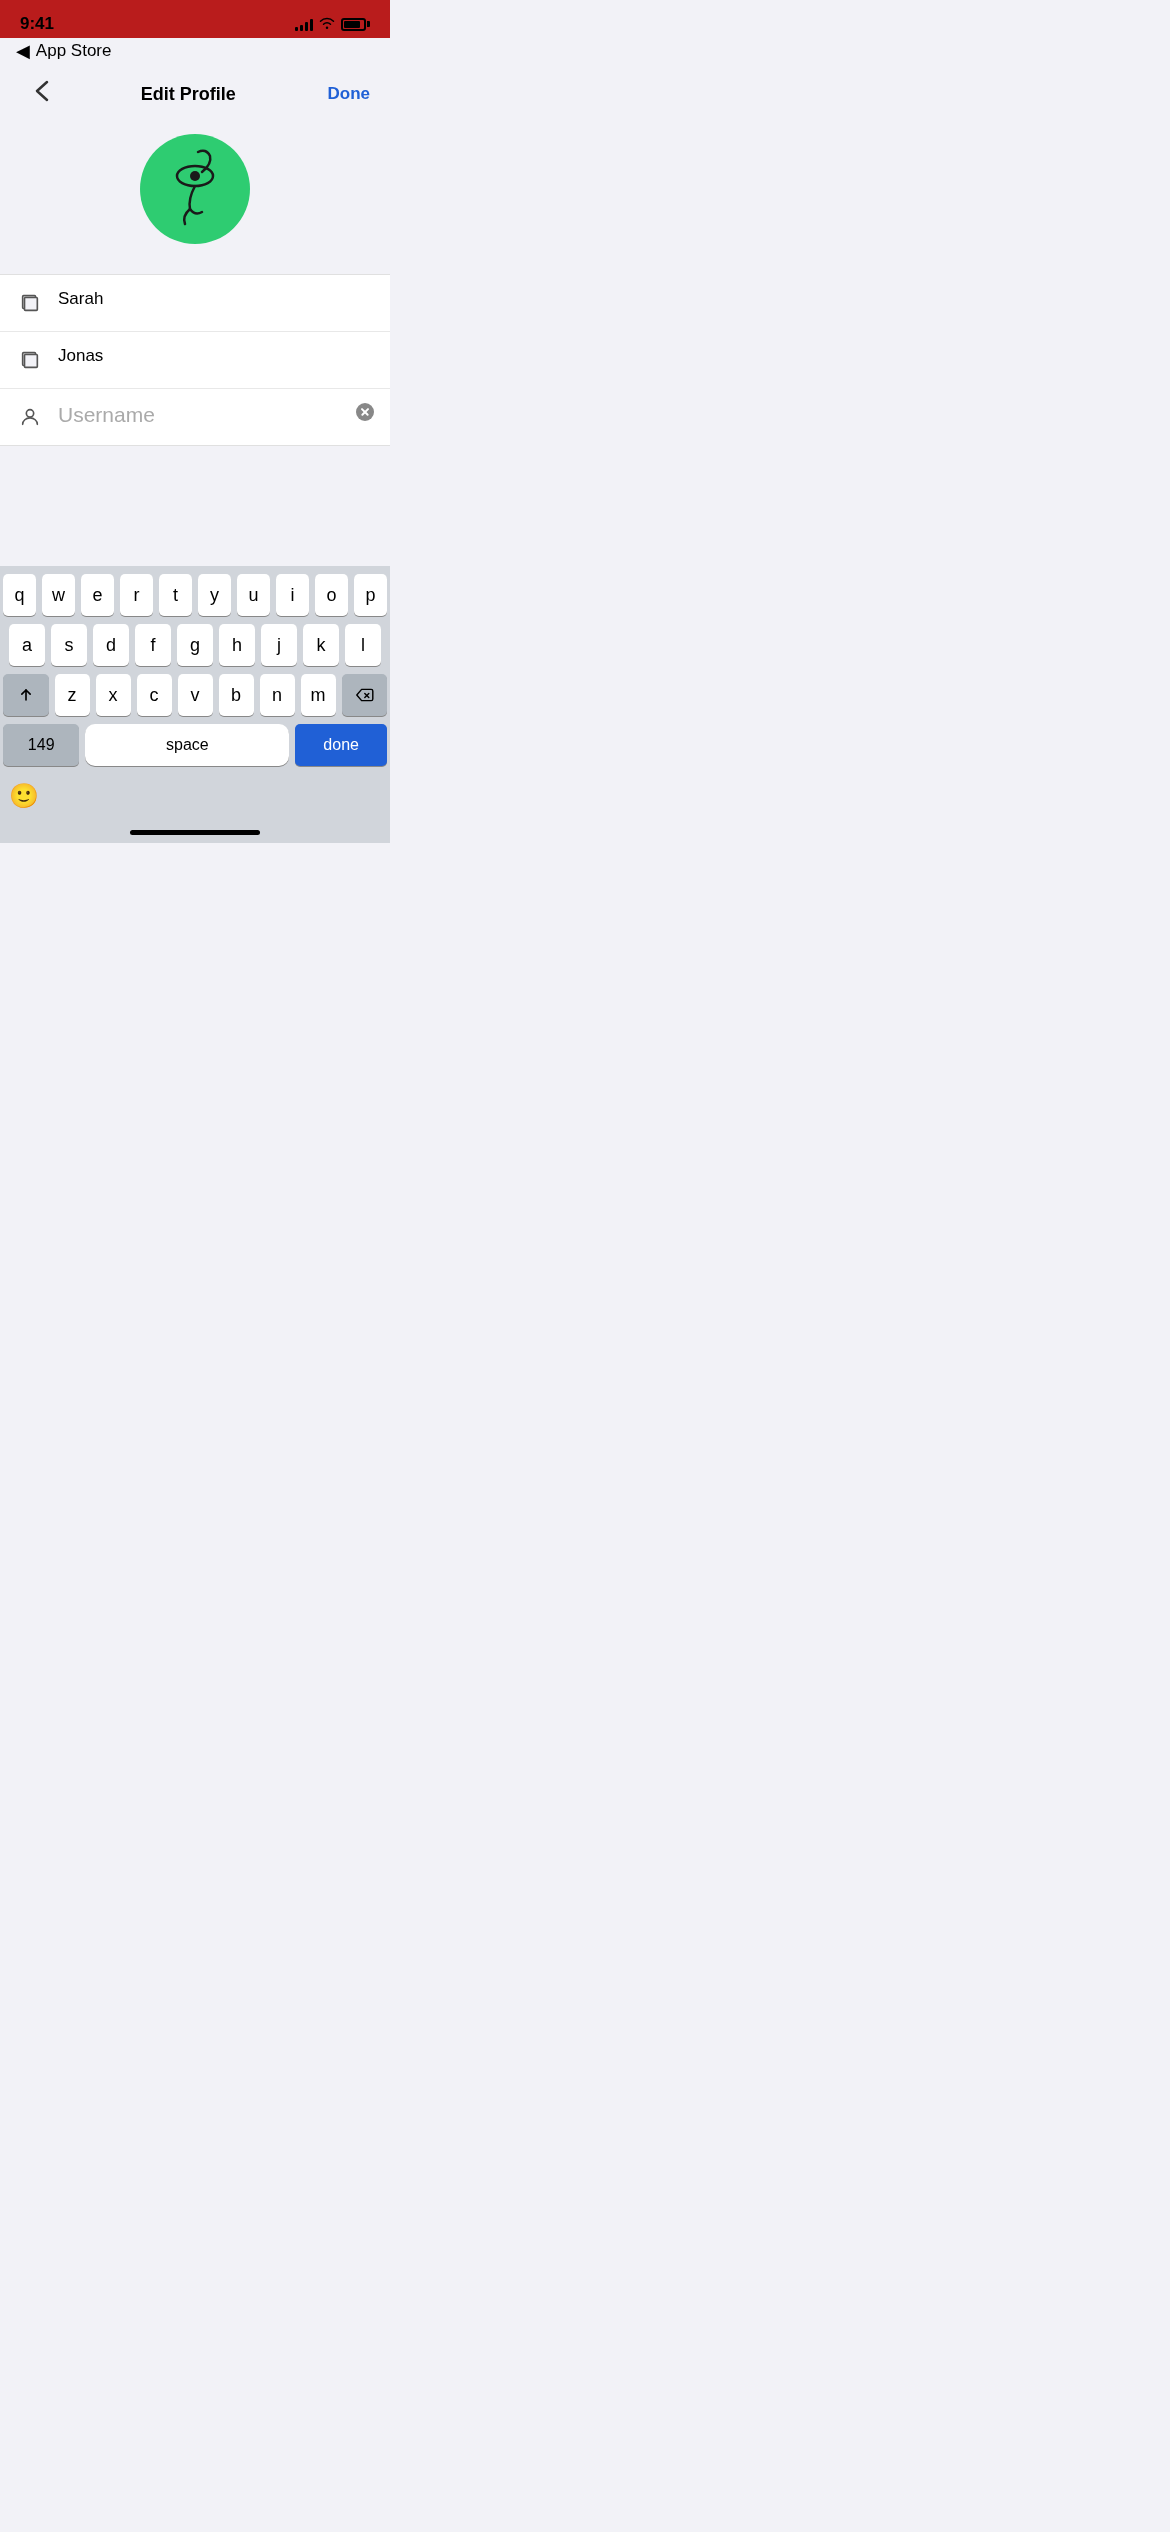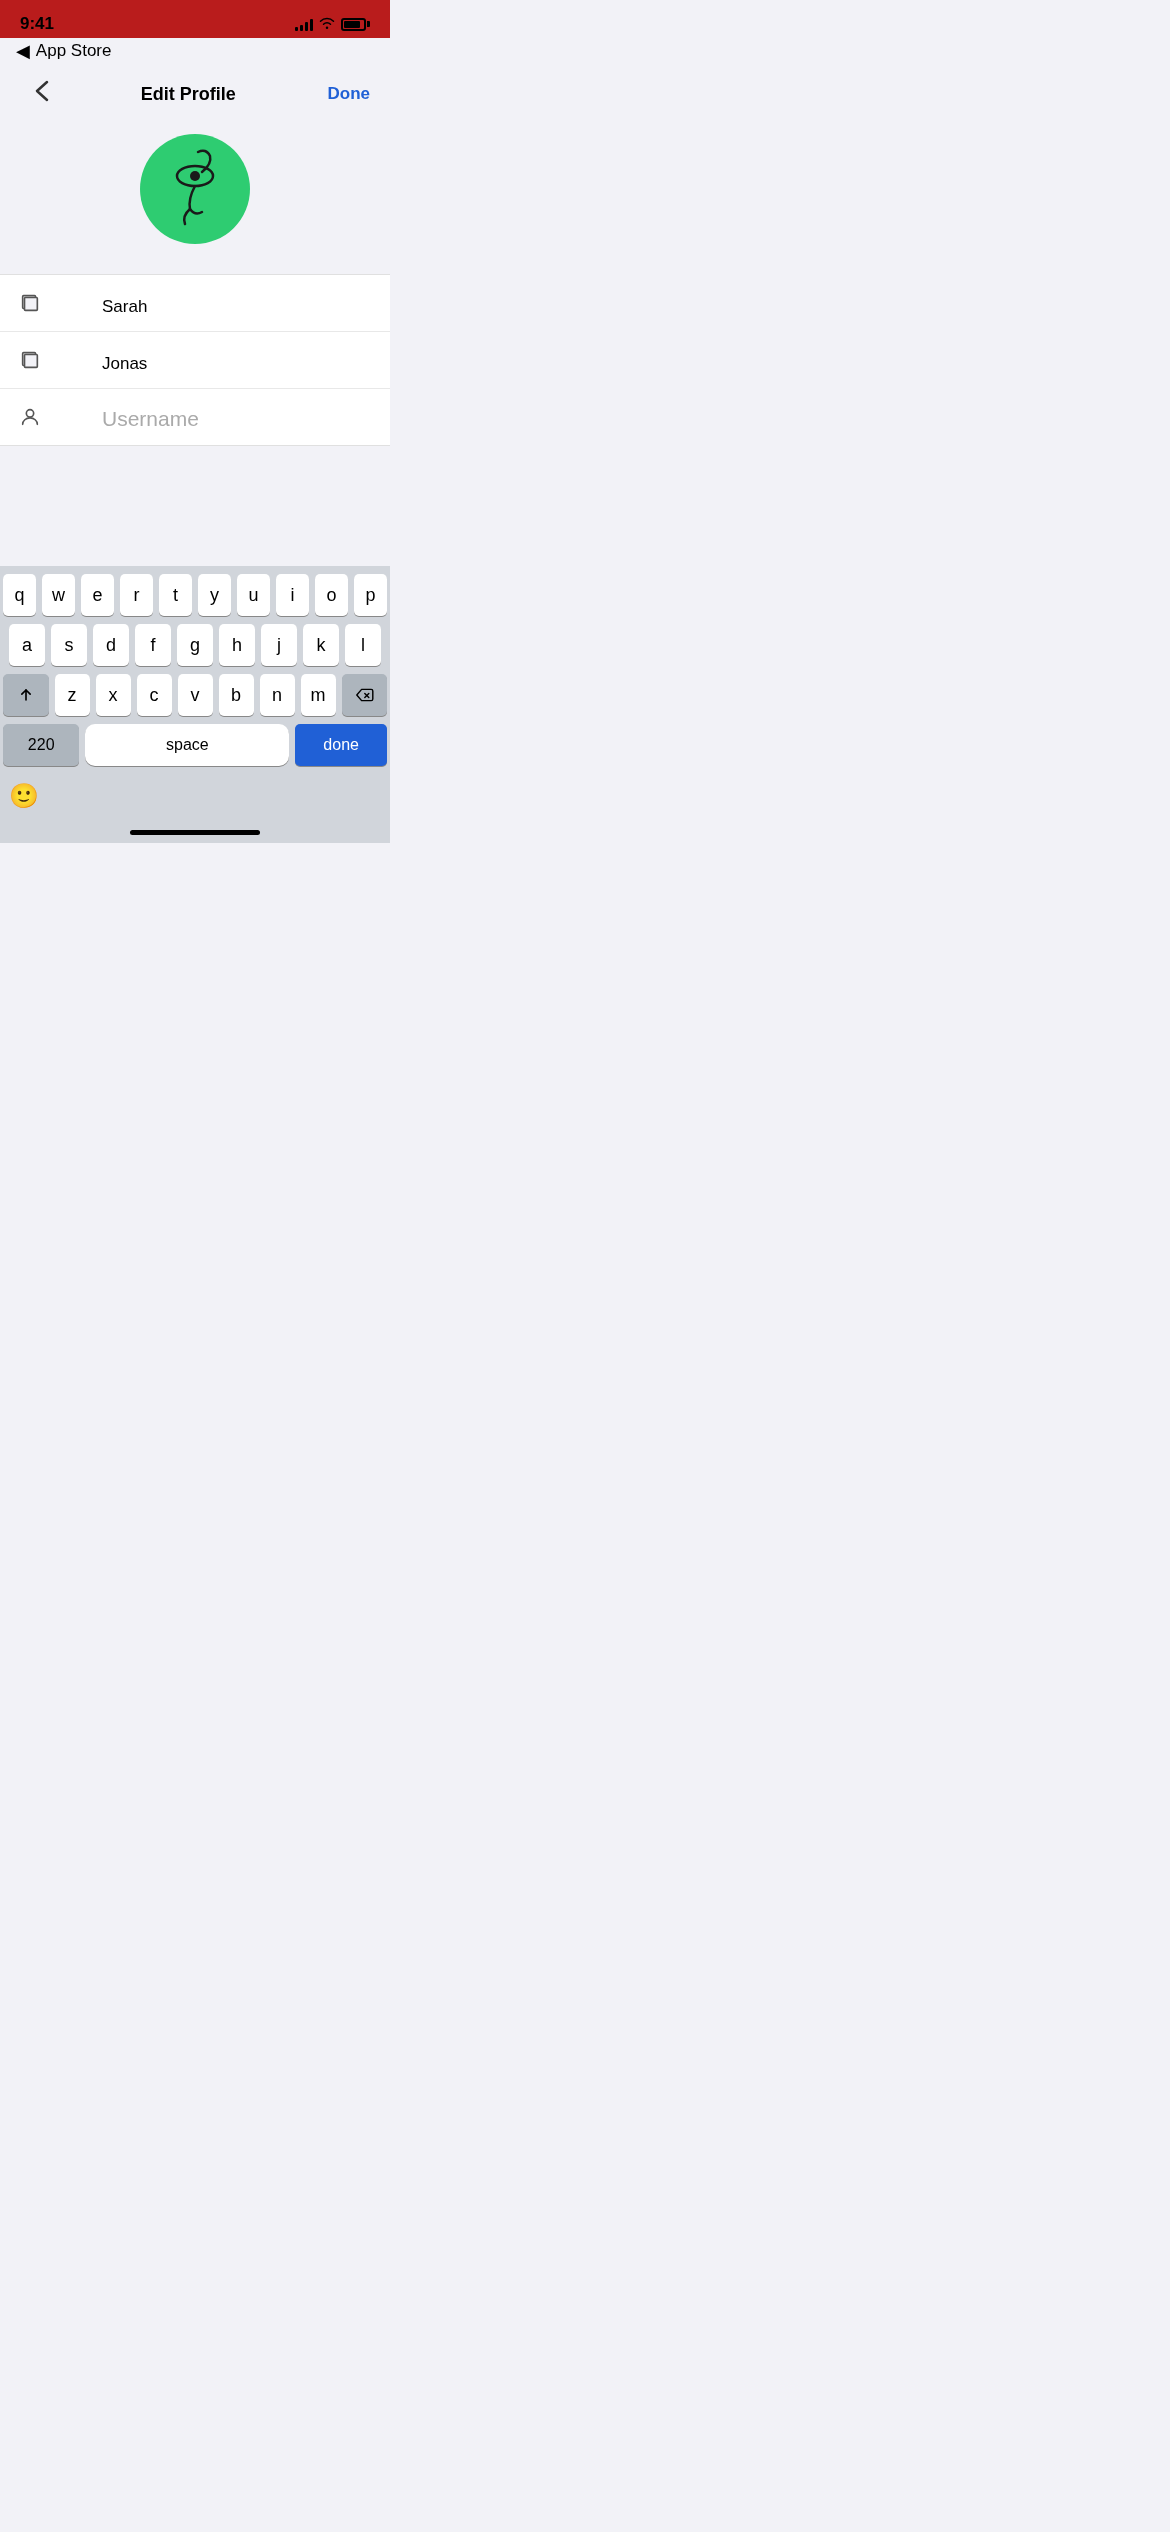--- a/index.html
+++ b/index.html
@@ -144,25 +144,24 @@
     }
 
     
     .form-section {
       background: #fff;
       border-top: 1px solid #e0e0e0;
       border-bottom: 1px solid #e0e0e0;
     }
     .form-row {
       display: flex;
-      align-items: flex-end;
+      align-items: flex-start;
       padding: 14px 16px;
       border-bottom: 1px solid #e8e8e8;
       min-height: 52px;
-      gap: 44px;
     }
     .form-row:last-child {
       border-bottom: none;
     }
     .form-icon {
       width: 28px;
       height: 28px;
       margin-right: 14px;
       display: flex;
       align-items: center;
@@ -454,21 +453,21 @@
     <div class="key special delete">
       <svg width="20" height="16" viewBox="0 0 24 20" fill="none" stroke="#000" stroke-width="1.8" stroke-linecap="round" stroke-linejoin="round">
         <path d="M9 3H21a2 2 0 0 1 2 2v10a2 2 0 0 1-2 2H9l-6-7z"></path>
         <line x1="13" y1="8" x2="18" y2="13"></line>
         <line x1="18" y1="8" x2="13" y2="13"></line>
       </svg>
     </div>
   </div>
 
   <div class="bottom-row">
-    <div class="key special nums">220</div>
+    <div class="key special nums">149</div>
     <div class="key space">space</div>
     <div class="key done">done</div>
   </div>
 
   <div class="emoji-row">
     <span class="emoji-btn">🙂</span>
   </div>
   <div class="home-indicator">
     <div class="home-bar"></div>
   </div>

